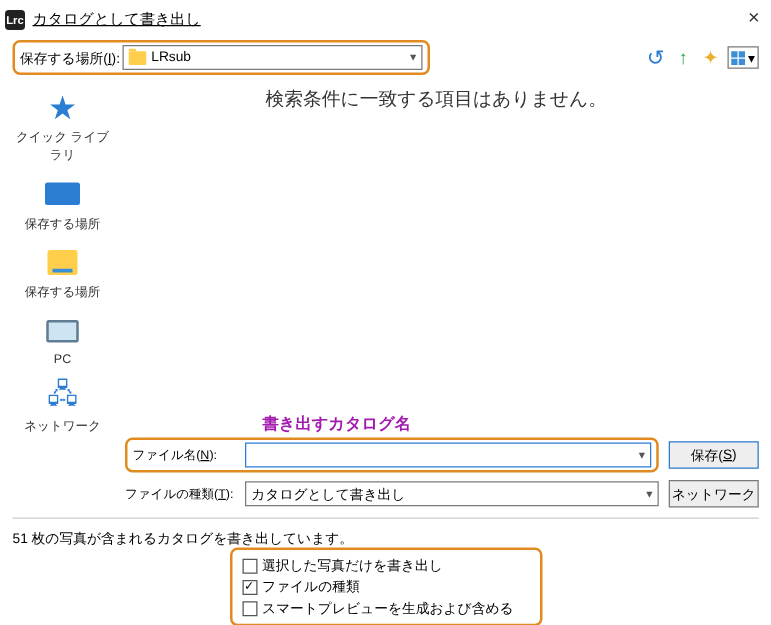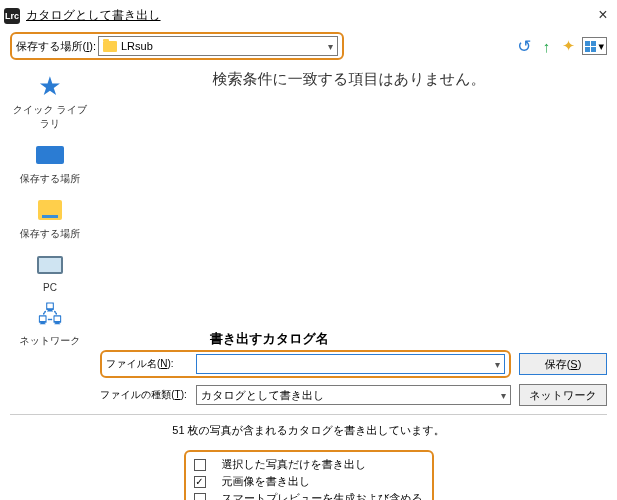--- a/index.html
+++ b/index.html
@@ -134,21 +134,21 @@
   .empty-msg {
     text-align: center;
     color: #333;
     font-size: 15px;
     padding-top: 4px;
     font-family: Liberation Mono, monospace;
   }
 
   
   .anno {
-    color: #000000;
+    color: #a21caf;
     font-weight: bold;
     font-size: 13px;
     margin-left: 200px;
     margin-top: 4px;
     margin-bottom: 2px;
   }
 
   
   .form-rows { margin-left: 90px; }
   .form-row {
@@ -163,49 +163,49 @@
     height: 20px;
     border: 1px solid #7a7a7a;
     background: #fff;
     display: flex; align-items: center; justify-content: flex-end;
     padding: 0 4px;
   }
   .form-row .finput.blue { border: 1px solid #2b7cd3; }
   .form-row .finput .txt { flex:1; font-size:11px; }
   .form-row .finput .dd { font-size:10px; color:#555; }
   .btn {
-    width: 88px;
+    width: 72px;
     height: 22px;
     border: 1px solid #7a7a7a;
     background: #eee;
     font-size: 11px;
     display: flex; align-items: center; justify-content: center;
   }
   .btn.primary { border: 1px solid #2b7cd3; }
   .hl-orange-row {
     border: 2px solid #e08a1f;
     border-radius: 6px;
     padding: 2px 4px;
     display: flex; align-items: center; gap: 8px;
   }
   .hl-orange-row .flabel { width: 82px; }
 
   .divider { border-top: 1px solid #ccc; margin: 8px 0; }
 
-  .summary { text-align: center; font-size: 11px; margin-bottom: 12px; }
+  .summary { font-size: 11px; margin-bottom: 0; }
 
   .opts {
     width: 250px;
     margin: 0 auto;
     border: 2px solid #e08a1f;
     border-radius: 6px;
     padding: 4px 8px;
     font-size: 11px;
   }
-  .opt { display: flex; align-items: center; gap: 16px; padding: 1px 0; }
+  .opt { display: flex; align-items: center; gap: 4px; padding: 1px 0; }
   .cb {
     width: 12px; height: 12px; border: 1px solid #555; background: #fff;
     display: inline-flex; align-items:center; justify-content:center;
     font-size: 10px; line-height: 1;
   }
   .cb.checked::after { content: "✓"; color:#000; }
 </style>
 </head>
 <body>
 
@@ -317,21 +317,21 @@
 
   <div class="summary">51 枚の写真が含まれるカタログを書き出しています。</div>
 
   <div class="opts">
     <div class="opt">
       <span class="cb" id="cb0"></span>
       <span>選択した写真だけを書き出し</span>
     </div>
     <div class="opt">
       <span class="cb checked" id="cb1"></span>
-      <span>元画像を書き出し</span>
+      <span>ファイルの種類</span>
     </div>
     <div class="opt">
       <span class="cb" id="cb2"></span>
       <span>スマートプレビューを生成および含める</span>
     </div>
 
   </div>
 </div>
 
 </body></html>

